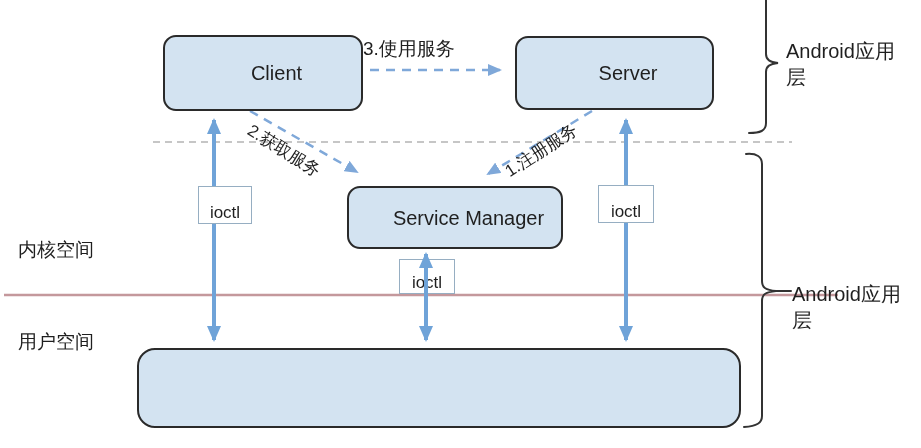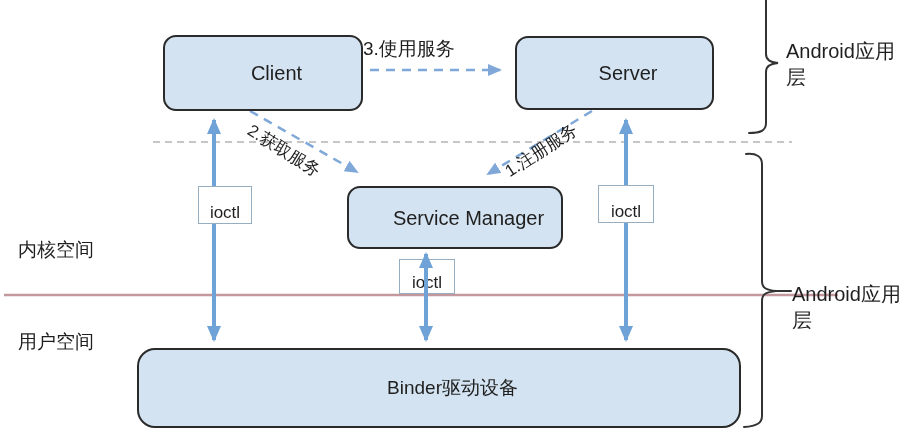--- a/index.html
+++ b/index.html
@@ -89,21 +89,20 @@
 
     <div class="node" style="left:347px;top:186px;width:185px;height:59px;">
       <div class="nl">Service Manager</div>
     </div>
 
     <div class="node" style="left:515px;top:36px;width:168px;height:70px;">
       <div class="nl">Server</div>
     </div>
 
     <div class="node" style="left:137px;top:348px;width:573px;height:76px;border-radius:18px;font-size:19px;">
-      <div class="nl">Binder驱动设备</div>
     </div>
 
     <div class="ioctl" style="left:198px;top:186px;width:52px;height:36px;">
       <span>ioctl</span>
     </div>
     <div class="ioctl" style="left:598px;top:185px;width:54px;height:36px;">
       <span>ioctl</span>
     </div>
     <div class="ioctl" style="left:399px;top:259px;width:54px;height:33px;">
       <span>ioctl</span>

